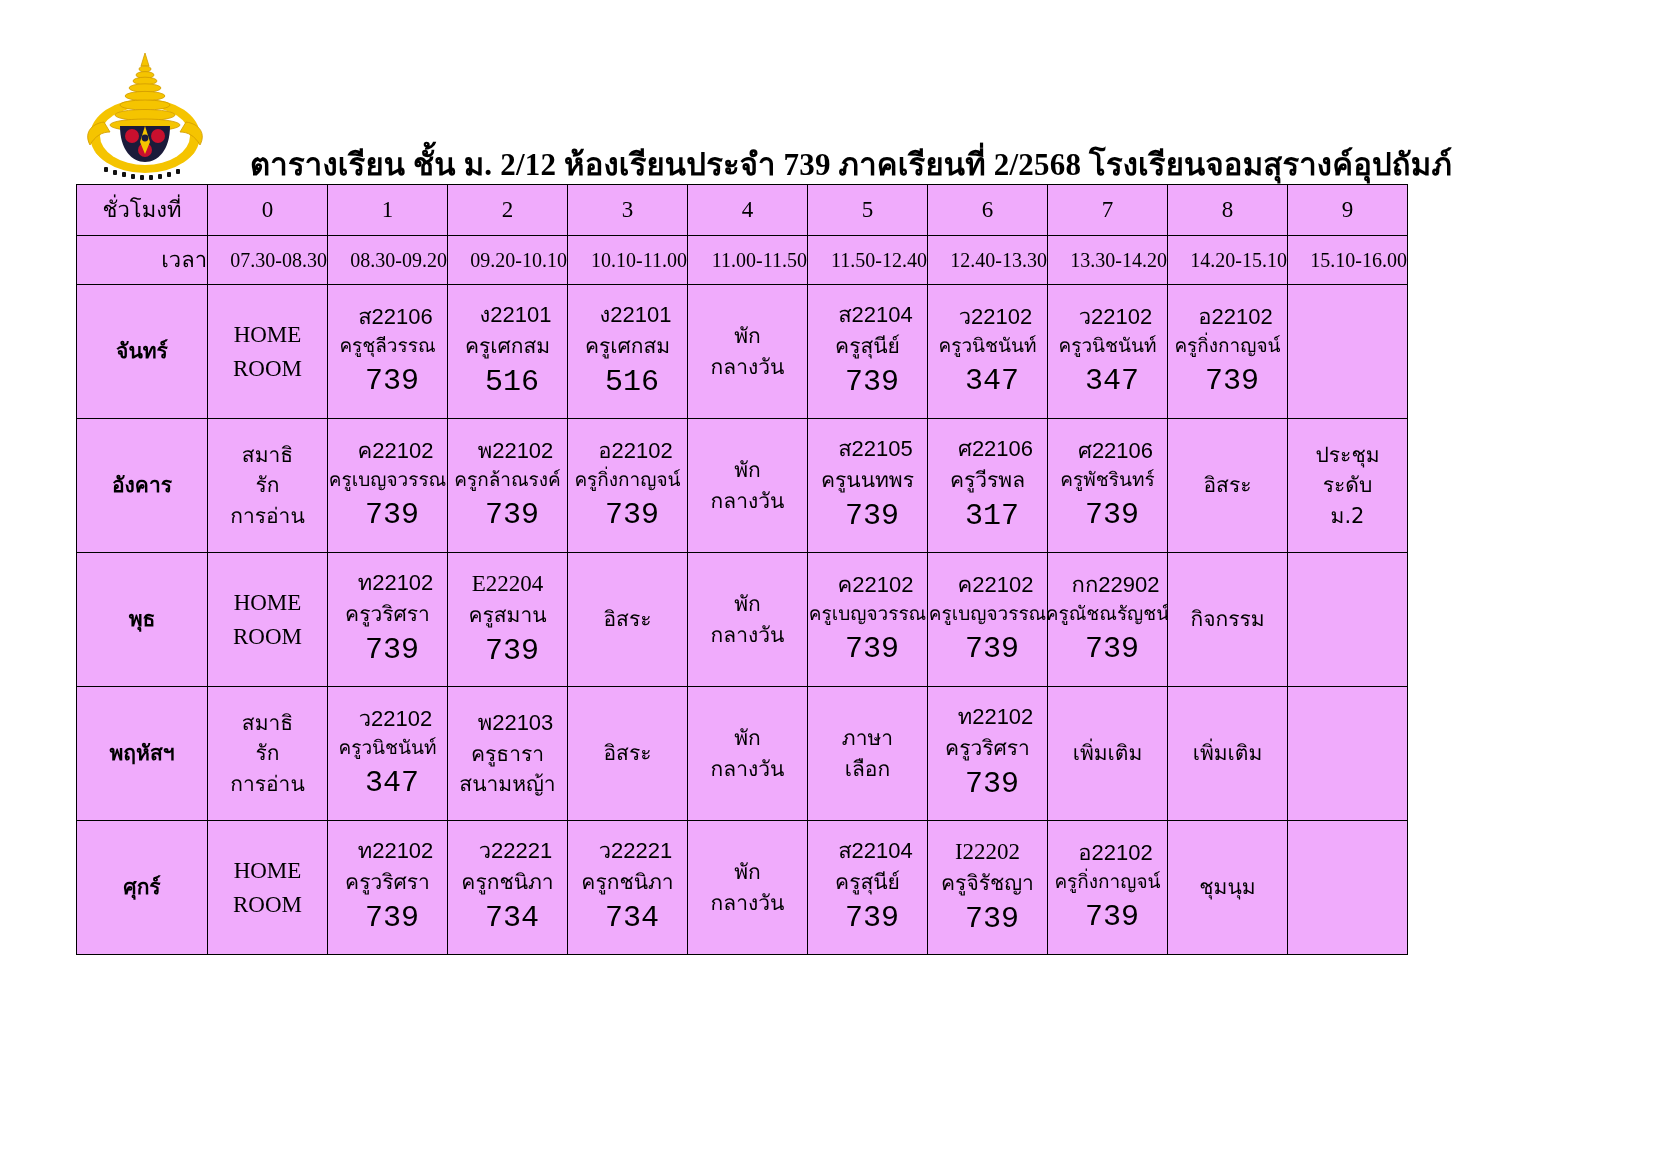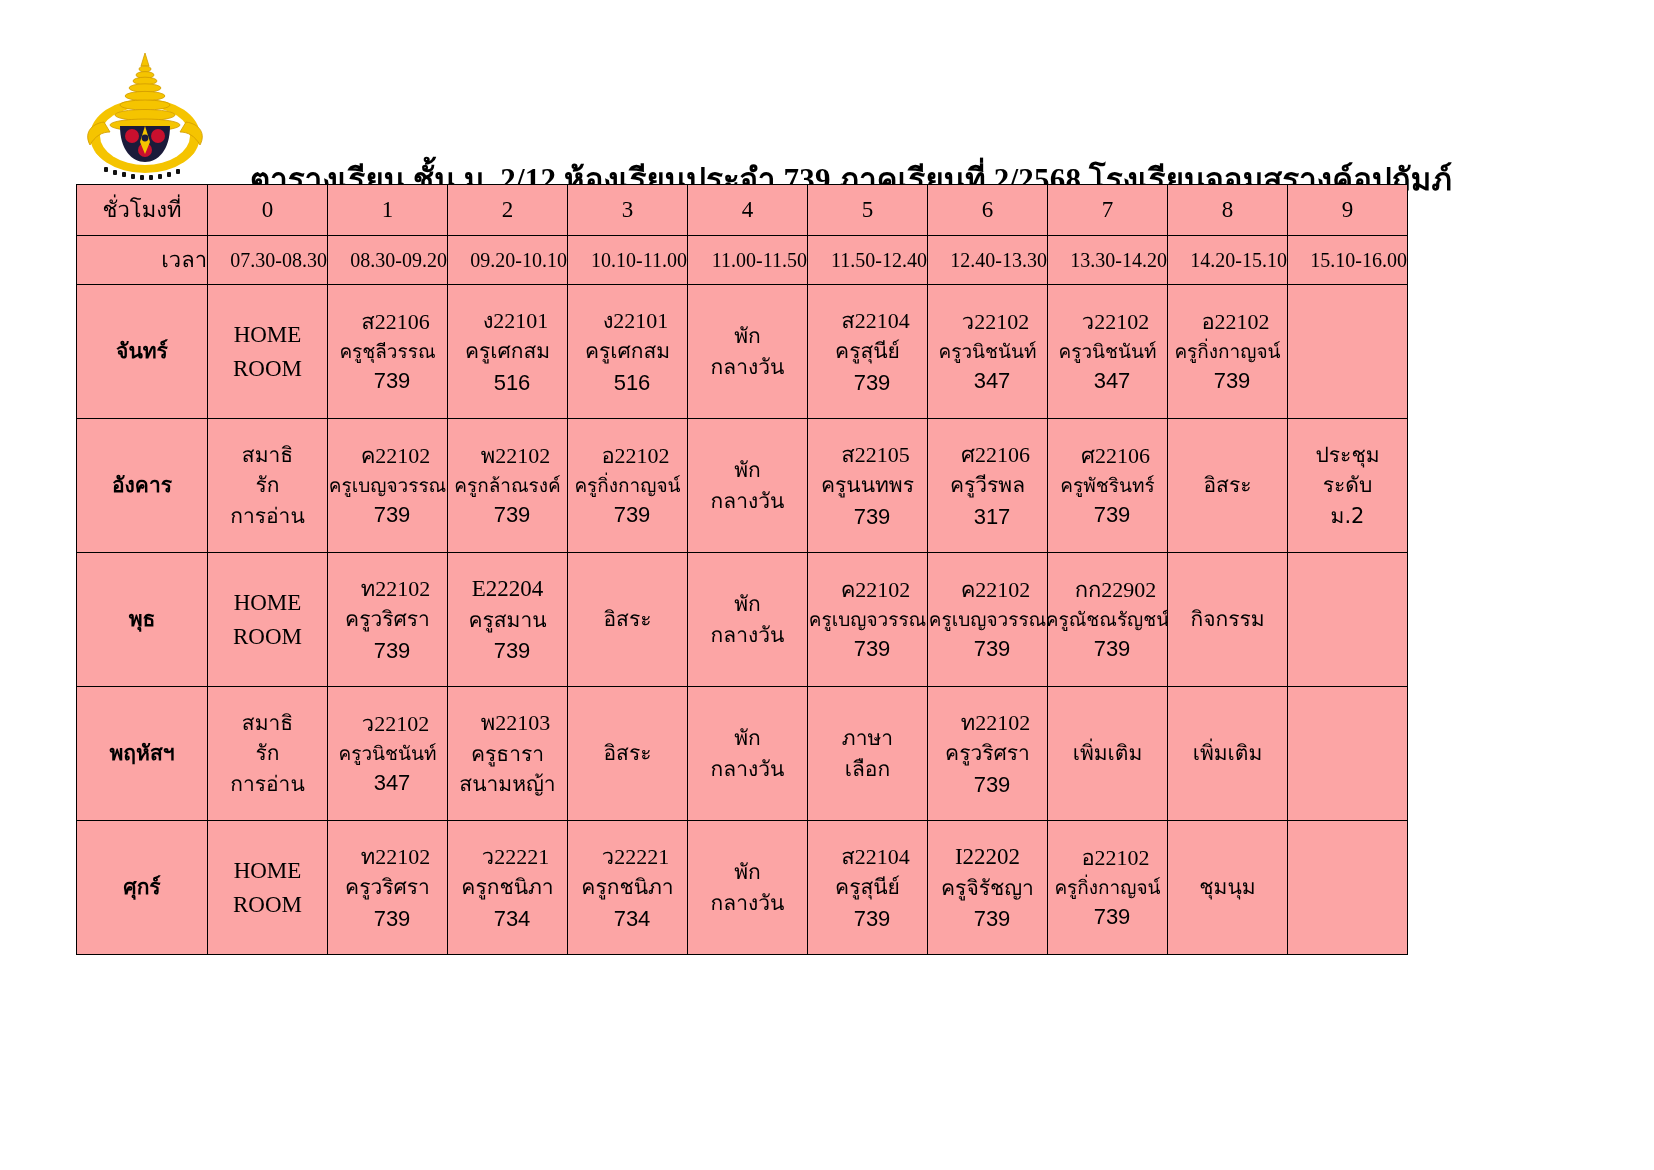--- a/index.html
+++ b/index.html
@@ -44,36 +44,35 @@
 
   .title {
     position: absolute;
     left: 250px;
     top: 108px;
     font-size: 31px;
     font-weight: 700;
     white-space: nowrap;
     letter-spacing: 0.2px;
     line-height: 1.1;
-    margin-top: 15px;
   }
 
   
   .sched-wrap {
     position: absolute;
     left: 76px;
     top: 184px;
     width: 1490px;
   }
 
   table.sched {
     border-collapse: collapse;
     table-layout: fixed;
     width: 1306px;
-    background: #fca5a5;
+    background: #f0abfc;
   }
 
   table.sched td {
     border: 1.6px solid #000;
     text-align: center;
     vertical-align: middle;
     padding: 0;
     font-size: 21px;
     line-height: 1.32;
     word-break: break-word;
@@ -131,27 +130,27 @@
   .cellbox .ln {
     display: block;
     white-space: nowrap;
     line-height: 1.35;
   }
   .cellbox .ln.thai {
     font-family: "DejaVu Sans", "Liberation Sans", sans-serif;
     font-size: 21px;
   }
   .cellbox .ln.codethai {
-    font-family: Liberation Serif, serif;
+    font-family: Liberation Sans, sans-serif;
     font-size: 22px;
     margin-left: 16px;
   }
   .cellbox .ln.room {
-    font-family: Liberation Sans, sans-serif;
-    font-size: 22px;
+    font-family: Liberation Mono, monospace;
+    font-size: 30px;
     margin-left: 9px;
   }
   .cellbox .ln.latin {
     font-family: "Liberation Serif", serif;
     font-size: 23px;
   }
   .cellbox .ln.tight {
     font-size: 19px;
   }
 

